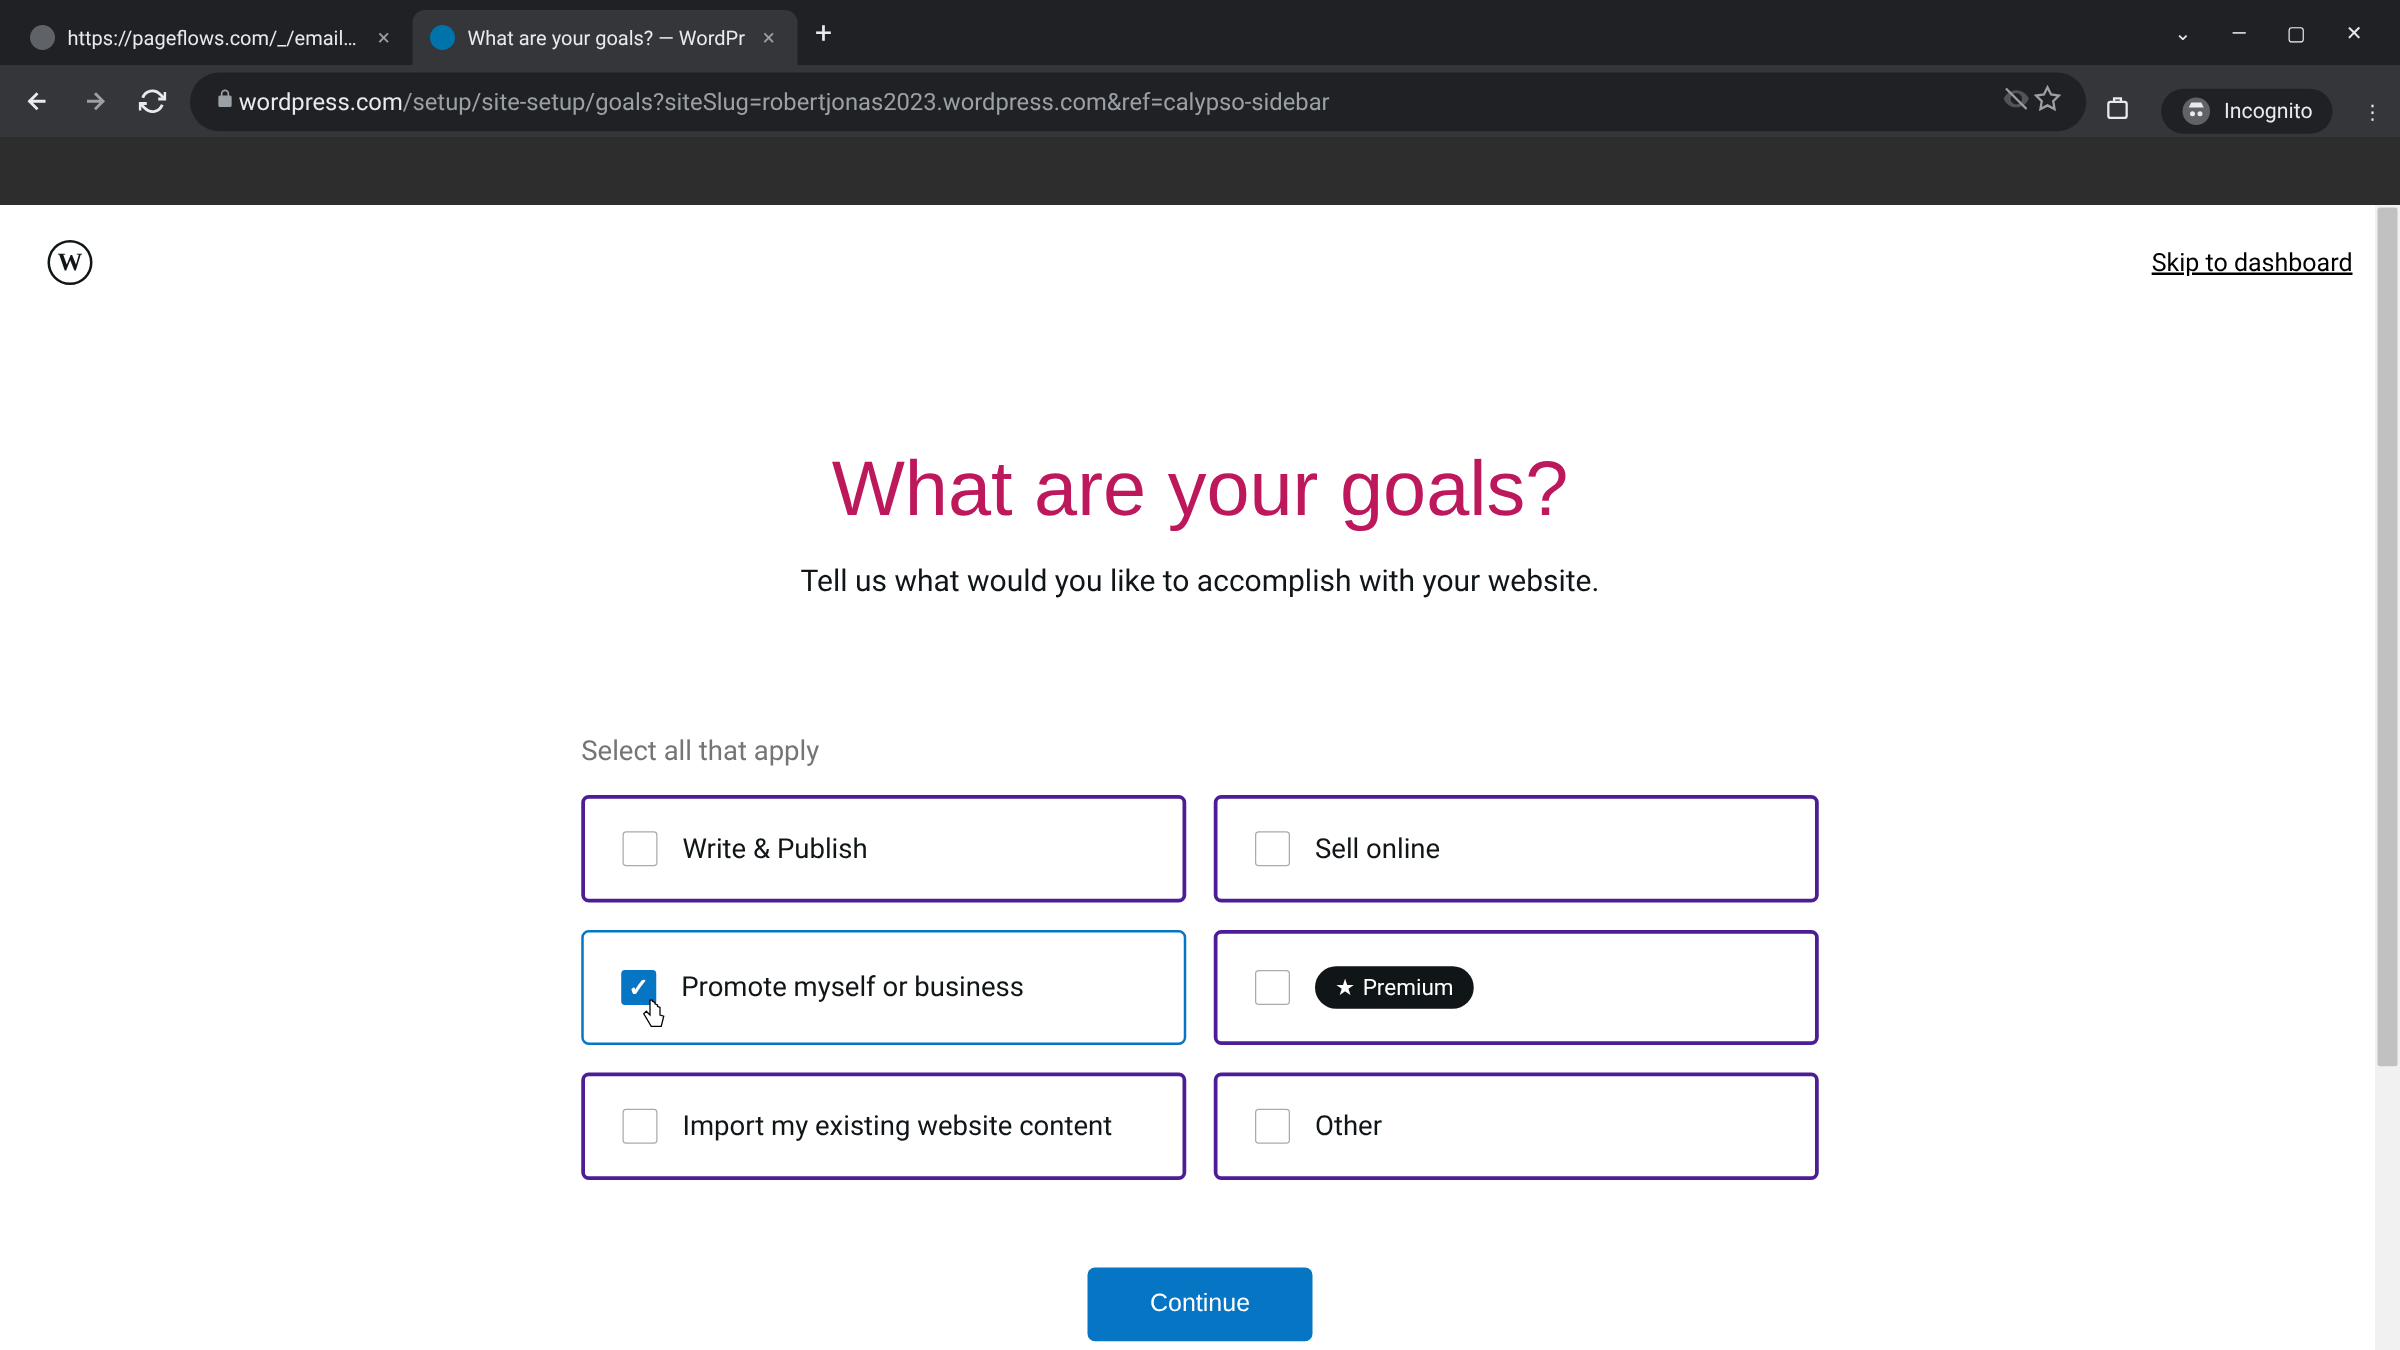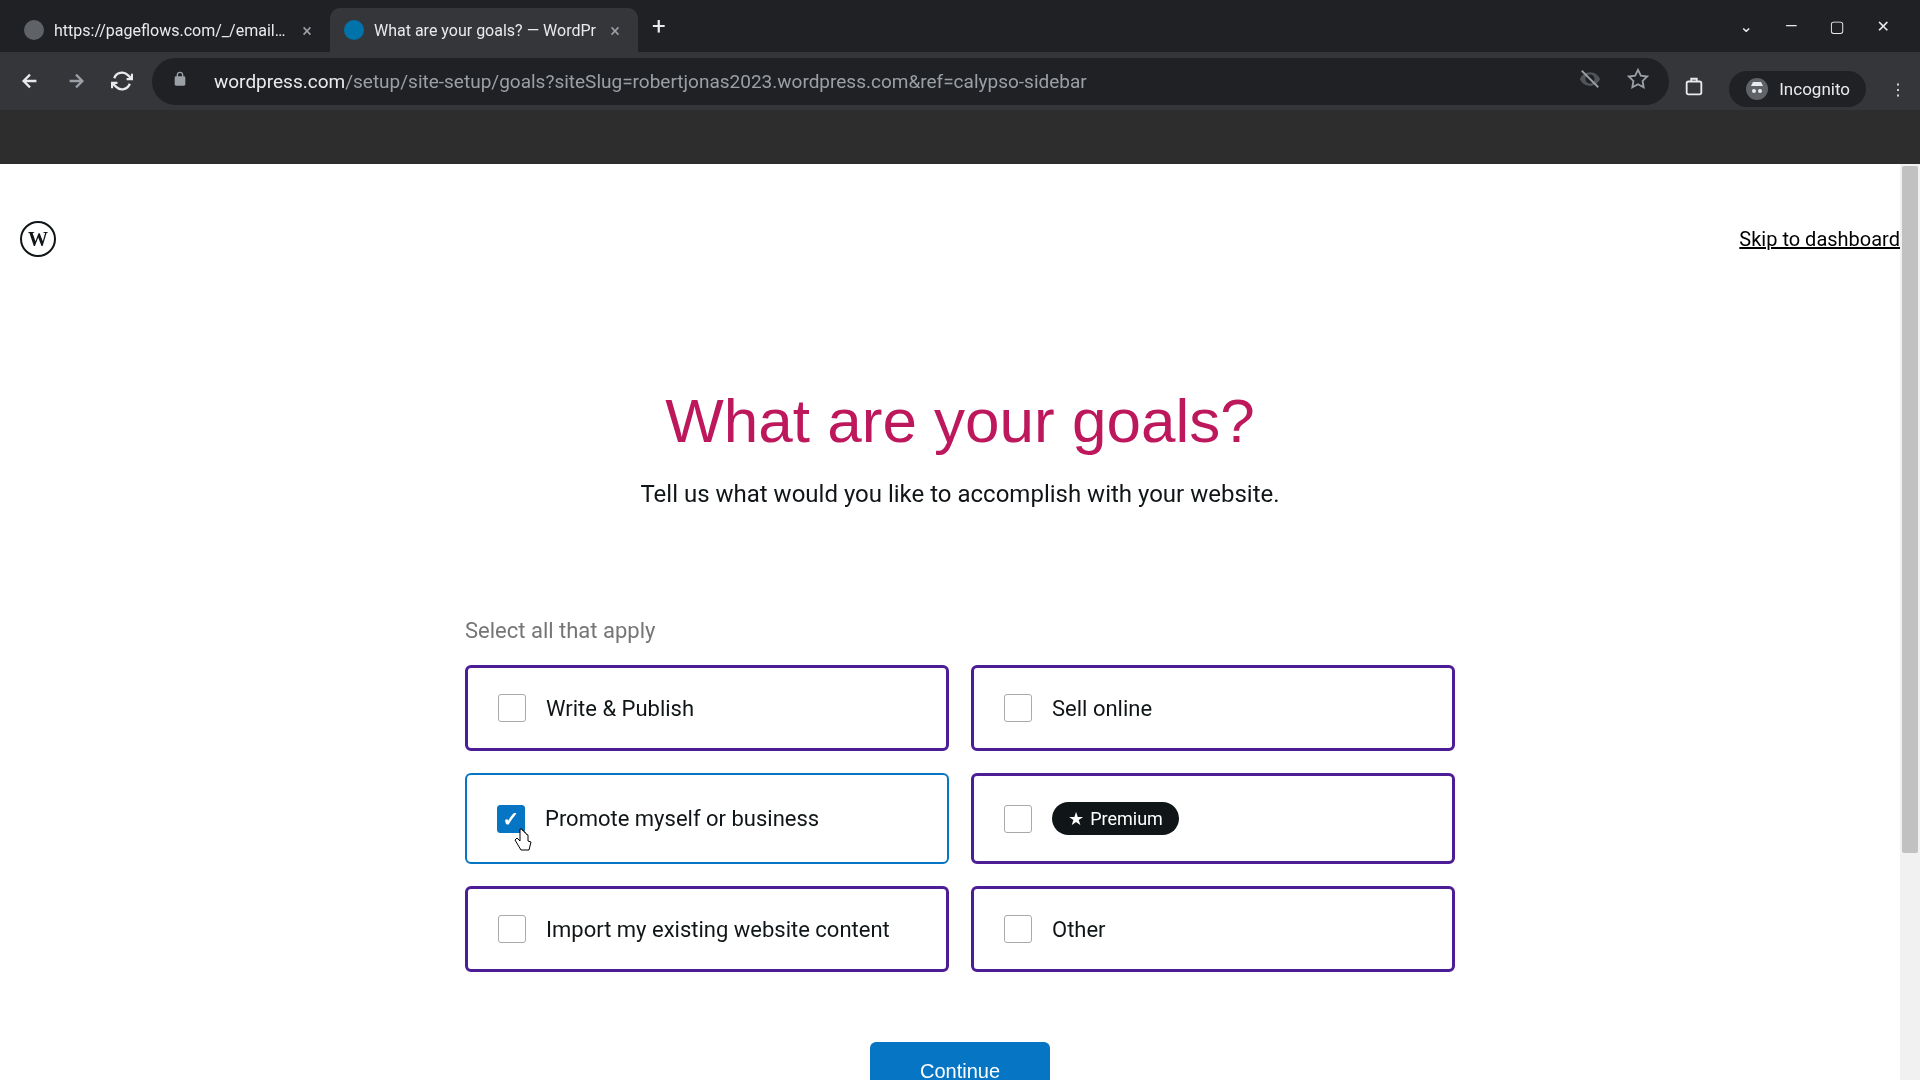--- a/index.html
+++ b/index.html
@@ -101,21 +101,21 @@
     }
     .nav-btn.enabled { color: #e8eaed; }
     .url-container {
       flex: 1;
       background: #202124;
       border-radius: 24px;
       height: 47px;
       display: flex;
       align-items: center;
       padding: 0 20px;
-      gap: 26px;
+      gap: 3px;
     }
     .lock-ico { color: #9aa0a6; font-size: 16px; }
     .url-text {
       flex: 1;
       color: #9aa0a6;
       font-size: 19px;
     }
     .url-domain { color: #e8eaed; }
     .toolbar-icons {
       display: flex;
@@ -143,22 +143,21 @@
     .page {
       background: #fff;
       height: calc(1080px - 52px - 58px - 54px);
       position: relative;
       overflow-y: auto;
     }
     .page-header {
       display: flex;
       justify-content: space-between;
       align-items: center;
-      padding: 28px 20px;
-      margin-top: 29px;
+      padding: 28px 38px;
     }
     .wp-logo {
       width: 36px;
       height: 36px;
       border: 2.5px solid #101517;
       border-radius: 50%;
       display: flex;
       align-items: center;
       justify-content: center;
       position: relative;

